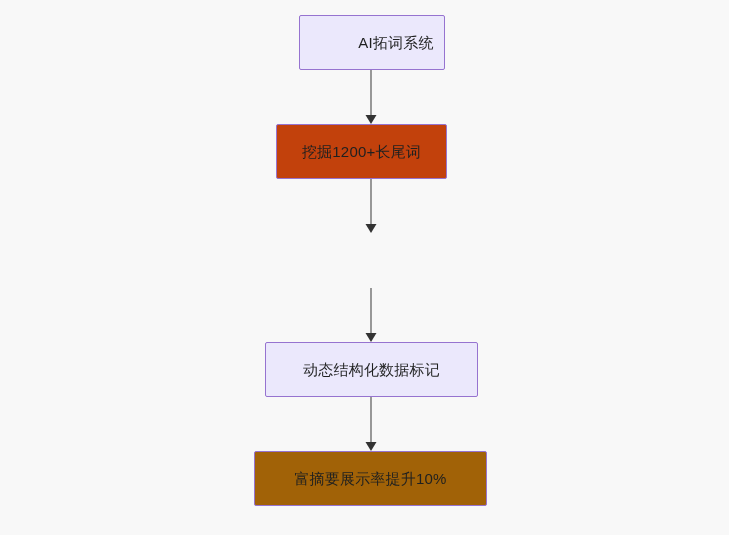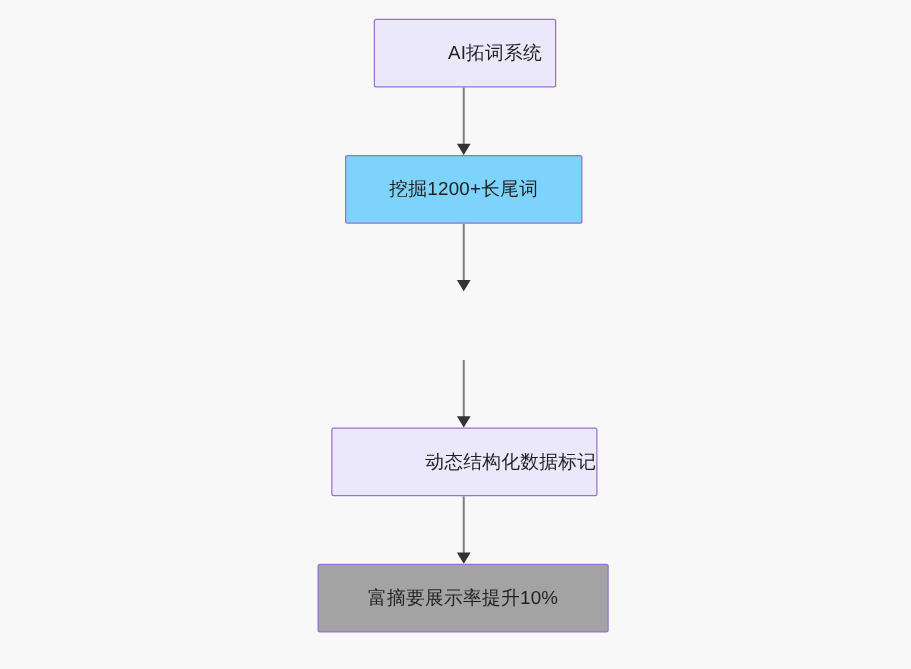--- a/index.html
+++ b/index.html
@@ -66,22 +66,22 @@
       <line class="edge-line" x1="12" y1="0" x2="12" y2="46"></line>
       <polygon class="edge-head" points="6.5,45 17.5,45 12,54"></polygon>
     </svg>
     <svg class="edge" width="24" height="54" style="left: 359px; top: 397px;">
       <line class="edge-line" x1="12" y1="0" x2="12" y2="46"></line>
       <polygon class="edge-head" points="6.5,45 17.5,45 12,54"></polygon>
     </svg>
     <div class="node" style="left: 299px; top: 15px; width: 146px; height: 55px; background: rgb(235, 232, 252); border-color: rgb(150, 115, 208); color: rgb(31, 32, 32); padding-left: 48px;">
       <span class="node-label">AI拓词系统</span>
     </div>
-    <div class="node" style="left: 276px; top: 124px; width: 190px; height: 55px; background: #7dd3fc; border-color: rgb(150, 115, 208); color: rgb(31, 32, 32);">
+    <div class="node" style="left: 276px; top: 124px; width: 171px; height: 55px; background: #c2410c; border-color: rgb(150, 115, 208); color: rgb(31, 32, 32);">
       <span class="node-label">挖掘1200+长尾词</span>
     </div>
-    <div class="node" style="left: 265px; top: 342px; width: 213px; height: 55px; background: rgb(235, 232, 252); border-color: rgb(150, 115, 208); color: rgb(31, 32, 32); justify-content: flex-end;">
+    <div class="node" style="left: 265px; top: 342px; width: 213px; height: 55px; background: rgb(235, 232, 252); border-color: rgb(150, 115, 208); color: rgb(31, 32, 32);">
       <span class="node-label">动态结构化数据标记</span>
     </div>
-    <div class="node" style="left: 254px; top: 451px; width: 233px; height: 55px; background: #a3a3a3; border-color: rgb(150, 115, 208); color: rgb(31, 32, 32);">
+    <div class="node" style="left: 254px; top: 451px; width: 233px; height: 55px; background: #a16207; border-color: rgb(150, 115, 208); color: rgb(31, 32, 32);">
       <span class="node-label">富摘要展示率提升10%</span>
     </div>
   </div>
 
 </body></html>

